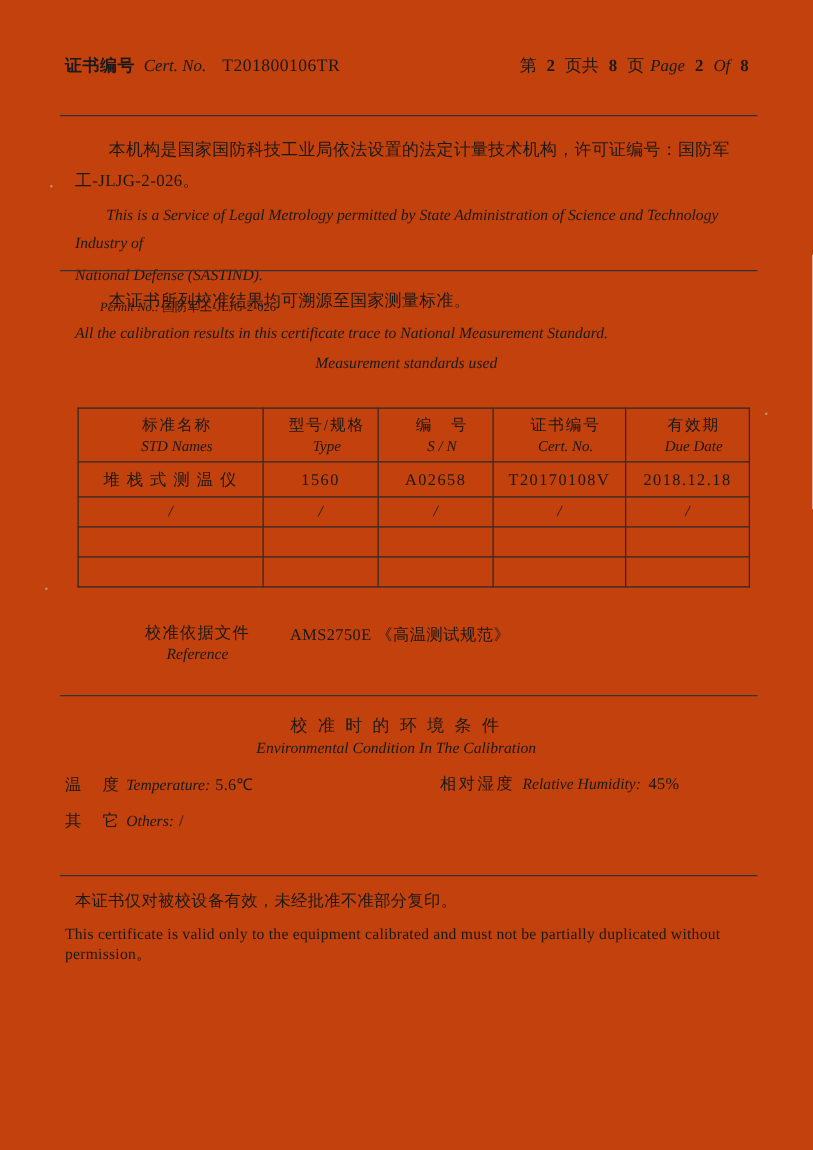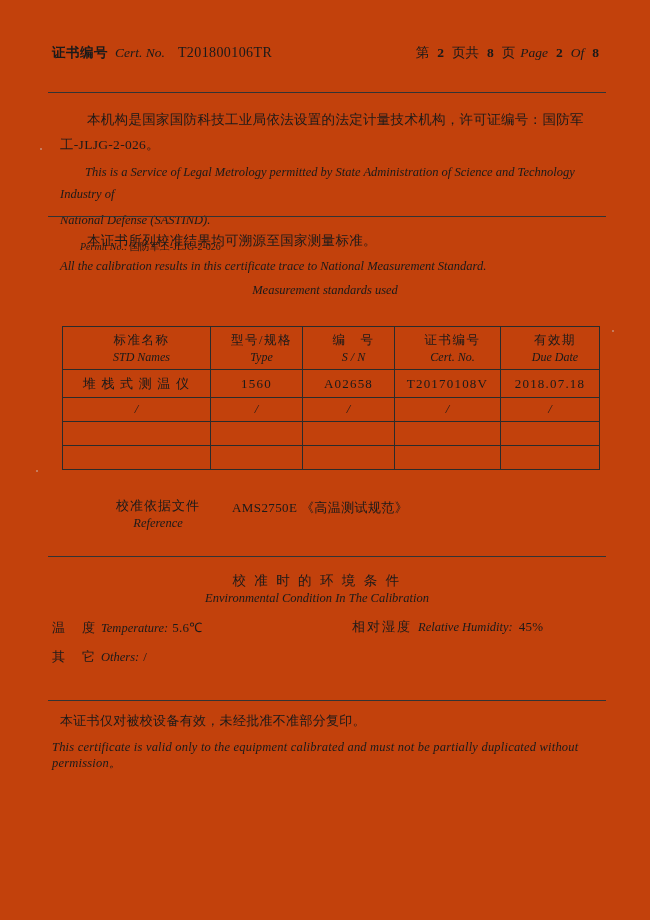--- a/index.html
+++ b/index.html
@@ -279,21 +279,20 @@
     right: 52px;
     font-size: 13px;
     letter-spacing: 0.3px;
   }
   .note-en {
     position: absolute;
     top: 740px;
     left: 52px;
     right: 48px;
     font-size: 12.5px;
-    font-style: italic;
     letter-spacing: 0.2px;
   }
 
   
   .speck {
     position: absolute;
     background: #cfcfcf;
     border-radius: 50%;
     opacity: .55;
   }
@@ -376,21 +375,21 @@
           <span class="hd-en">Due Date</span>
         </td>
       </tr>
     </thead>
     <tbody>
       <tr class="data-row">
         <td>堆 栈 式 测 温 仪</td>
         <td>1560</td>
         <td>A02658</td>
         <td>T20170108V</td>
-        <td>2018.07.18</td>
+        <td>2018.12.18</td>
       </tr>
       <tr class="slash-row">
         <td>/</td>
         <td>/</td>
         <td>/</td>
         <td>/</td>
         <td>/</td>
       </tr>
       <tr>
         <td></td>

